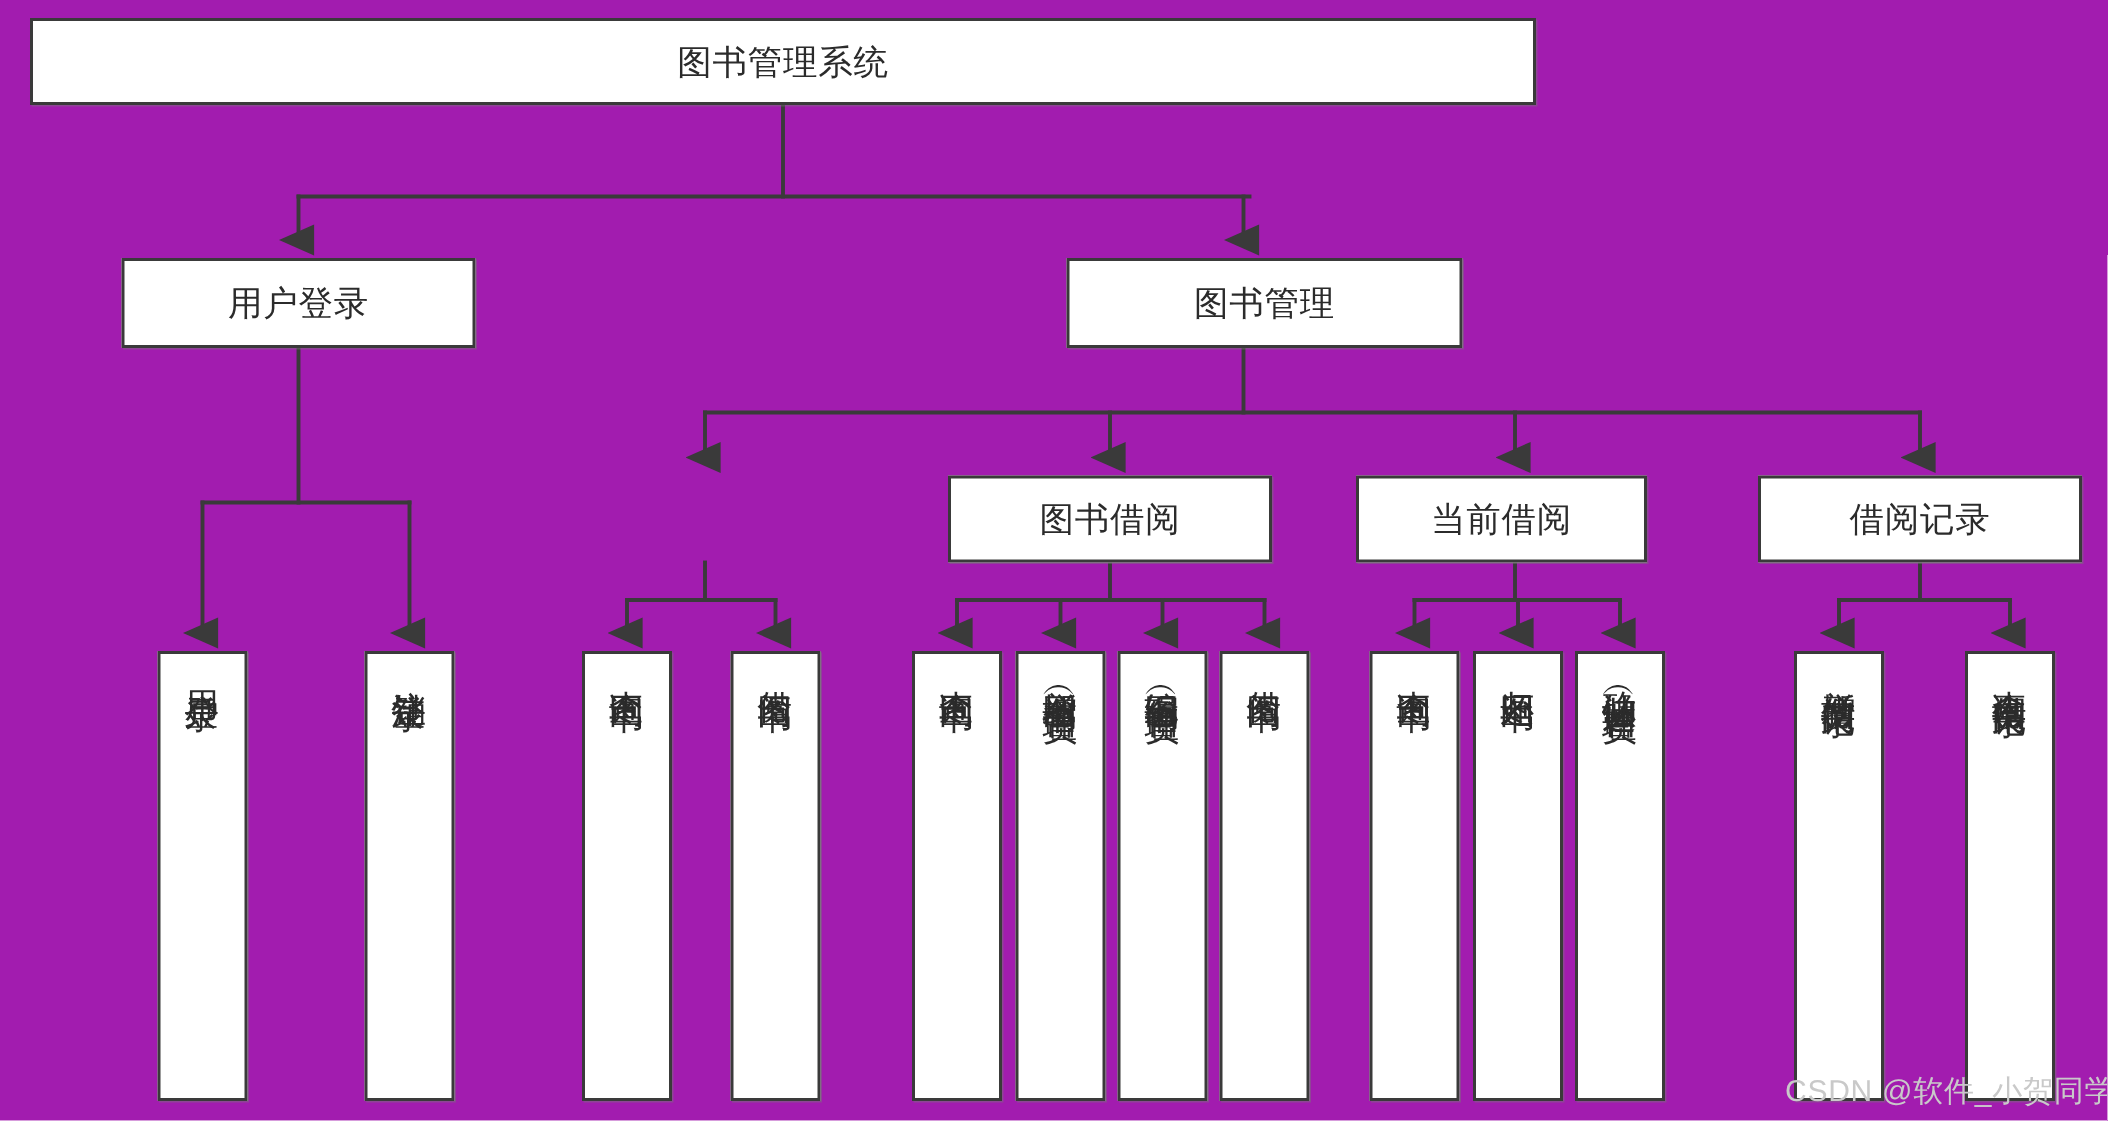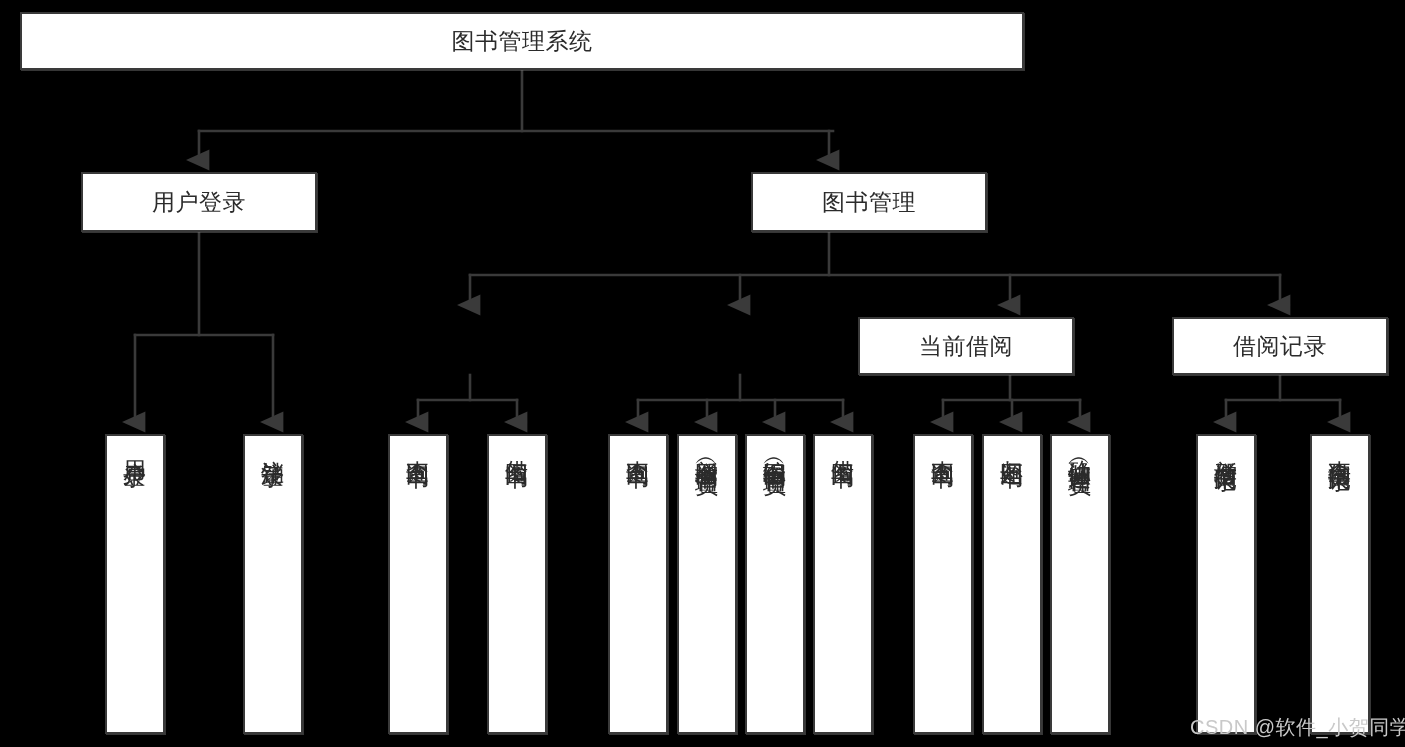--- a/index.html
+++ b/index.html
@@ -8,21 +8,21 @@
     padding: 0;
     background: #ffffff;
   }
   body {
     font-family: "Liberation Sans", "DejaVu Sans", sans-serif;
   }
   #canvas {
     position: relative;
     width: 1405px;
     height: 747px;
-    background: #000000;
+    background: #a21caf;
     overflow: hidden;
   }
   svg#wires {
     position: absolute;
     left: 0;
     top: 0;
     width: 1405px;
     height: 747px;
     pointer-events: none;
   }
@@ -126,25 +126,28 @@
     </g>
   </svg>
 
   <div class="node h root" style="left:20px; top:12px; width:1004px; height:58px;">
     <span class="label">图书管理系统</span>
   </div>
 
   <div class="node h" style="left:81px; top:172px; width:236px; height:60px;">
     <span class="label">用户登录</span>
   </div>
-  <div class="node h" style="left:711px; top:172px; width:236px; height:60px;margin-left:40px;">
+  <div class="node h" style="left:711px; top:172px; width:264px; height:60px;">
     <span class="label">图书管理</span>
   </div>
 
-  <div class="node h" style="left:858px; top:317px; width:216px; height:58px;">
+  <div class="node h" style="left:632px; top:317px; width:216px; height:58px;">
+    <span class="label">图书借阅</span>
+  </div>
+  <div class="node h" style="left:904px; top:317px; width:194px; height:58px;">
     <span class="label">当前借阅</span>
   </div>
   <div class="node h" style="left:1172px; top:317px; width:216px; height:58px;justify-content:center;">
     <span class="label">借阅记录</span>
   </div>
 
   <div class="node v" style="left:105px; top:434px; width:60px; height:300px;">
     <span class="label">用户登录</span>
   </div>
   <div class="node v" style="left:243px; top:434px; width:60px; height:300px;">

